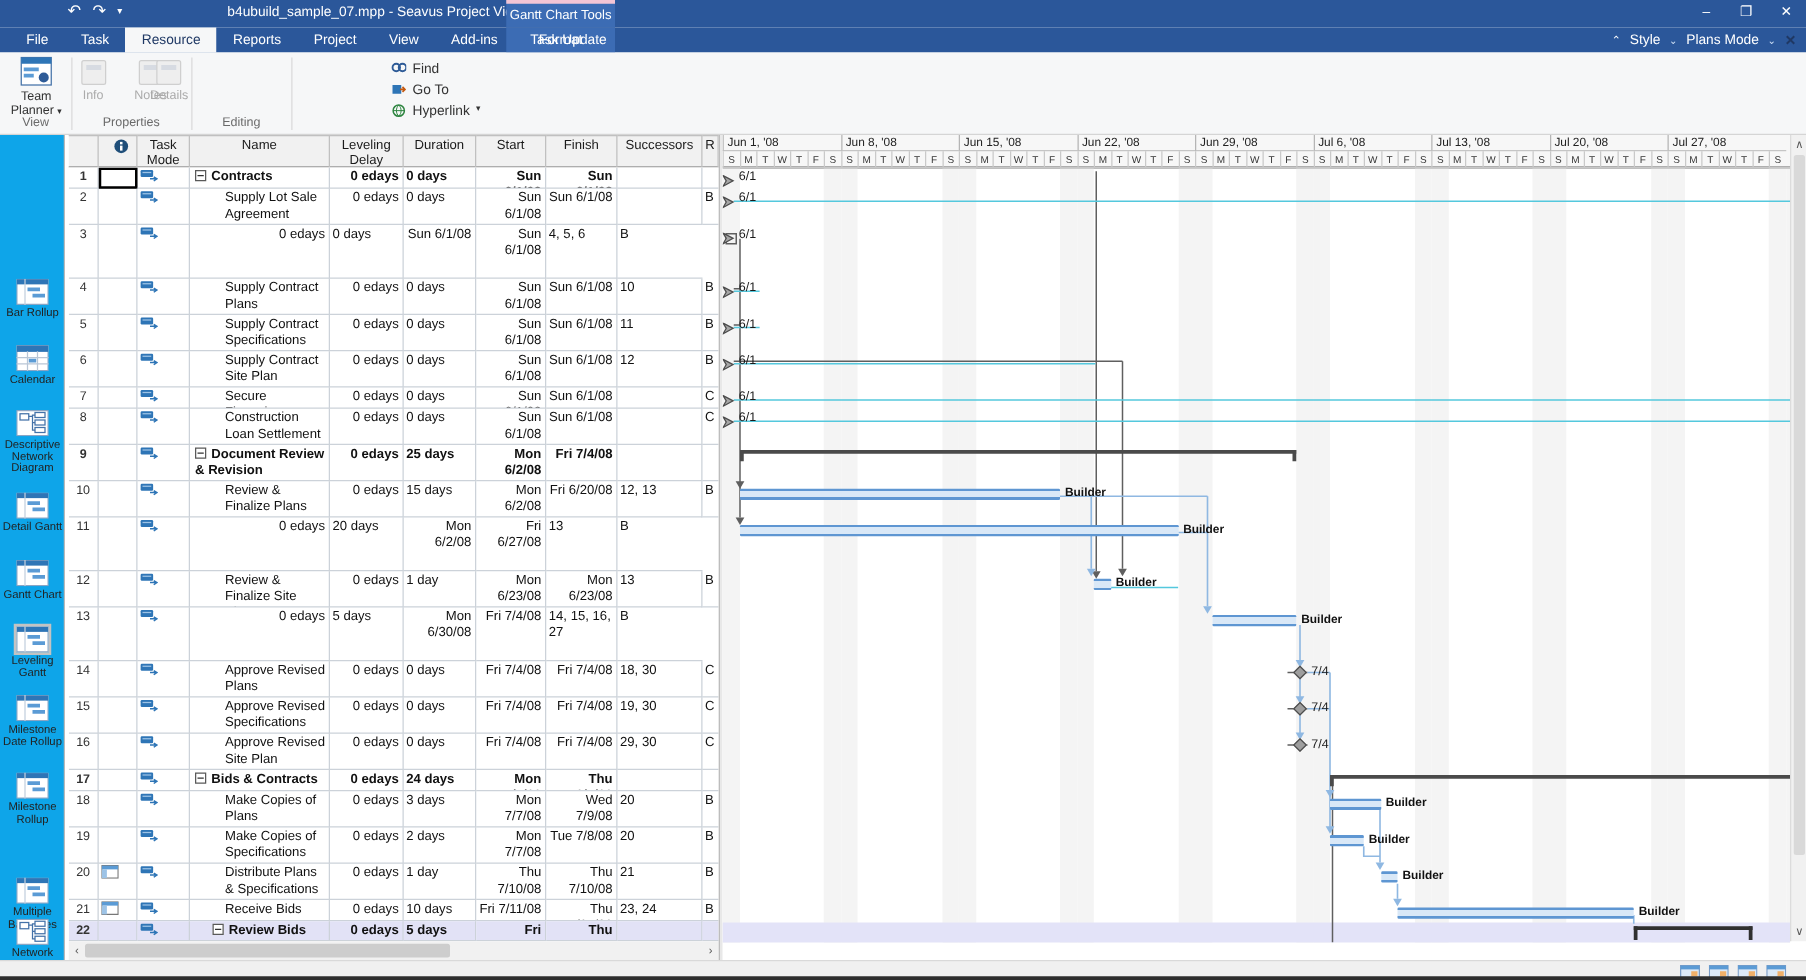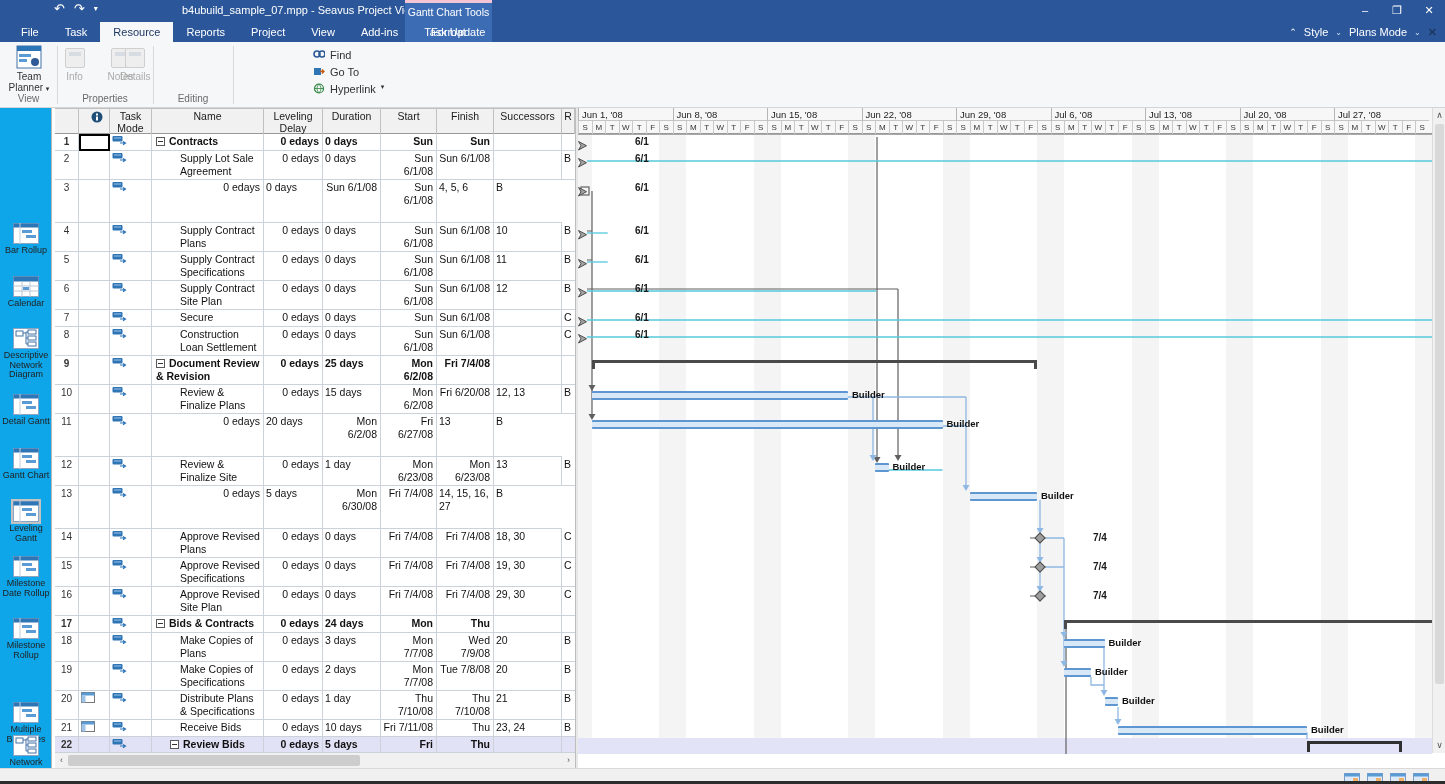--- a/index.html
+++ b/index.html
@@ -73,21 +73,21 @@
   .wkend { position:absolute; top:0; height:619px; background:#f4f4f4; }
   .selband { position:absolute; left:0; top:469px; width:854px; height:150px; }
   .gbar { position:absolute; height:9px; background:linear-gradient(to bottom,#5e96d2 0 2px,#d9e8f7 2px 7px,#5e96d2 7px 9px); border-radius:1px; }
   .gsum { position:absolute; height:8px; border-top:3px solid #4a4a4a; }
   .gsum::before,.gsum::after { content:""; position:absolute; top:-3px; width:3px; height:9px; background:#4a4a4a; }
   .gsum::before { left:0; } .gsum::after { right:0; }
   .gsum.noR::after { display:none; }
   .gsum.dark { border-top-color:#303030; }
   .gsum.dark::before,.gsum.dark::after { background:#303030; height:11px; }
   .glabel { position:absolute; font-size:9.5px; font-weight:bold; color:#111; white-space:nowrap; }
-  .mlabel { position:absolute; font-size:10px; font-weight:bold; color:#1a1a1a; white-space:nowrap;margin-left:44px; }
+  .mlabel { position:absolute; font-size:10px; font-weight:normal; color:#1a1a1a; white-space:nowrap; }
   .diamond { position:absolute; width:8px; height:8px; background:#9e9e9e; border:1px solid #4d4d4d; transform:rotate(45deg); }
   .links { position:absolute; left:0; top:0; }
 
   
   .cvsb { position:absolute; left:1432px; top:108px; width:13px; height:645px; background:#f1f1f1; border-left:1px solid #dcdcdc; }
   .cvsb .vth { position:absolute; left:2px; width:9px; background:#d9d9d9; border-radius:2px; }
 
   
   .statusbar { position:absolute; left:0; top:768px; width:1445px; height:13px; background:#f0f0f0; border-top:1px solid #d9d9d9; }
   .sticons { position:absolute; right:16px; top:1px; display:flex; gap:7px; }

